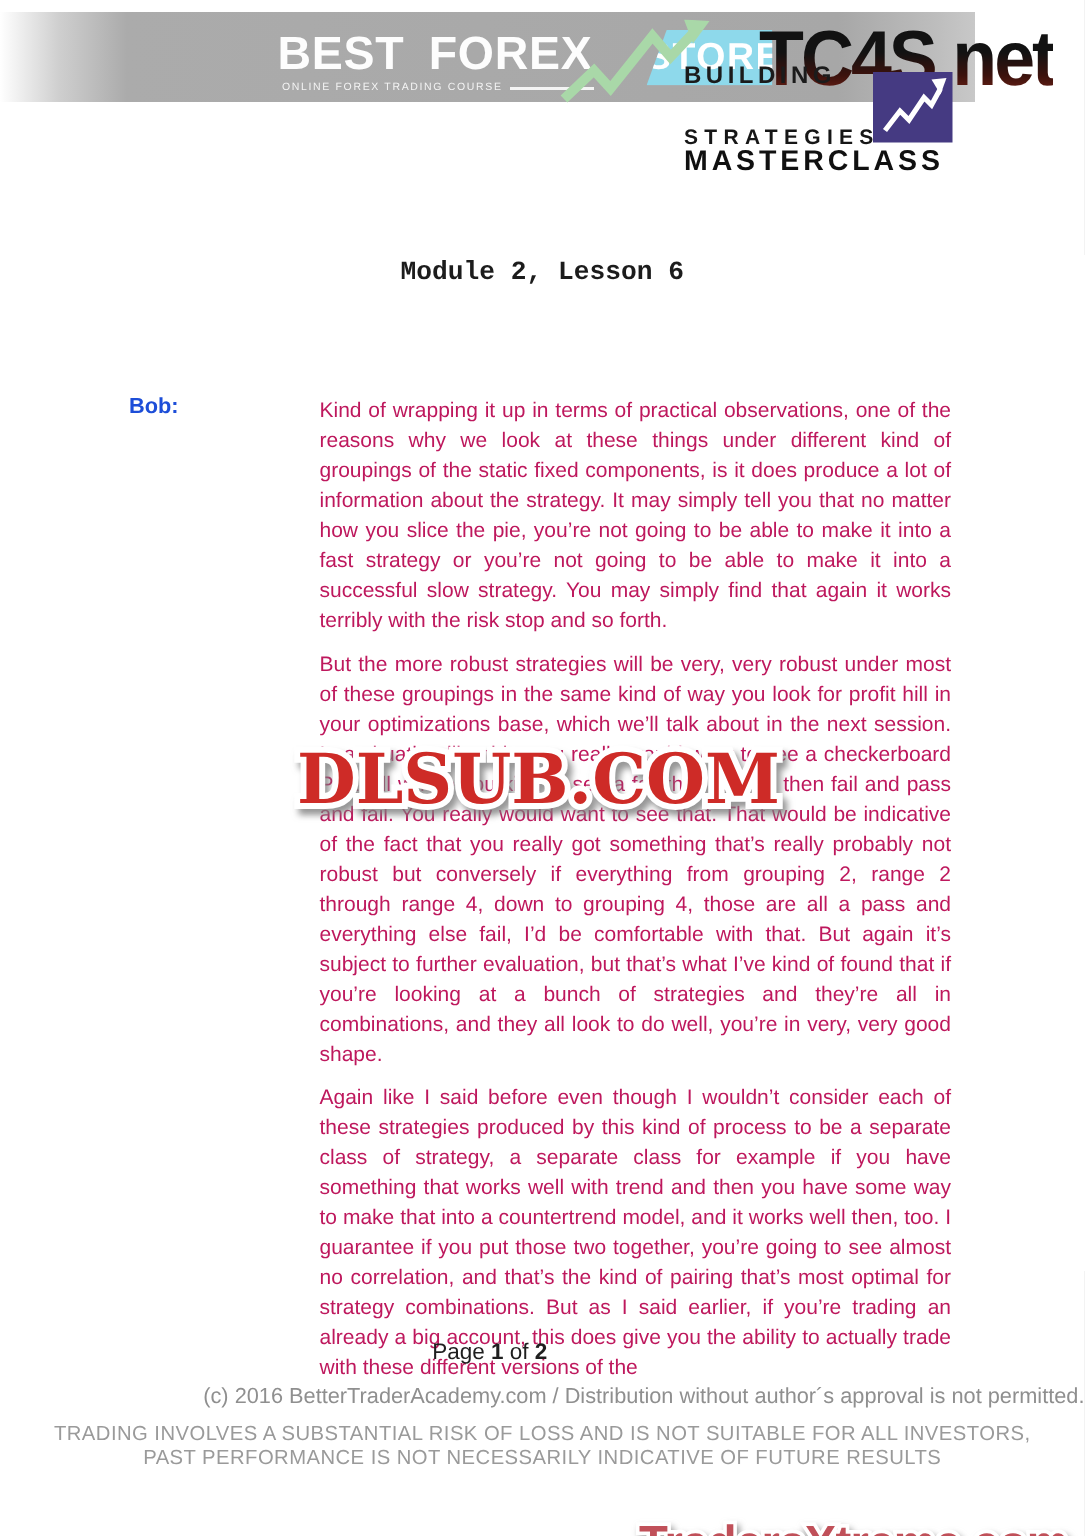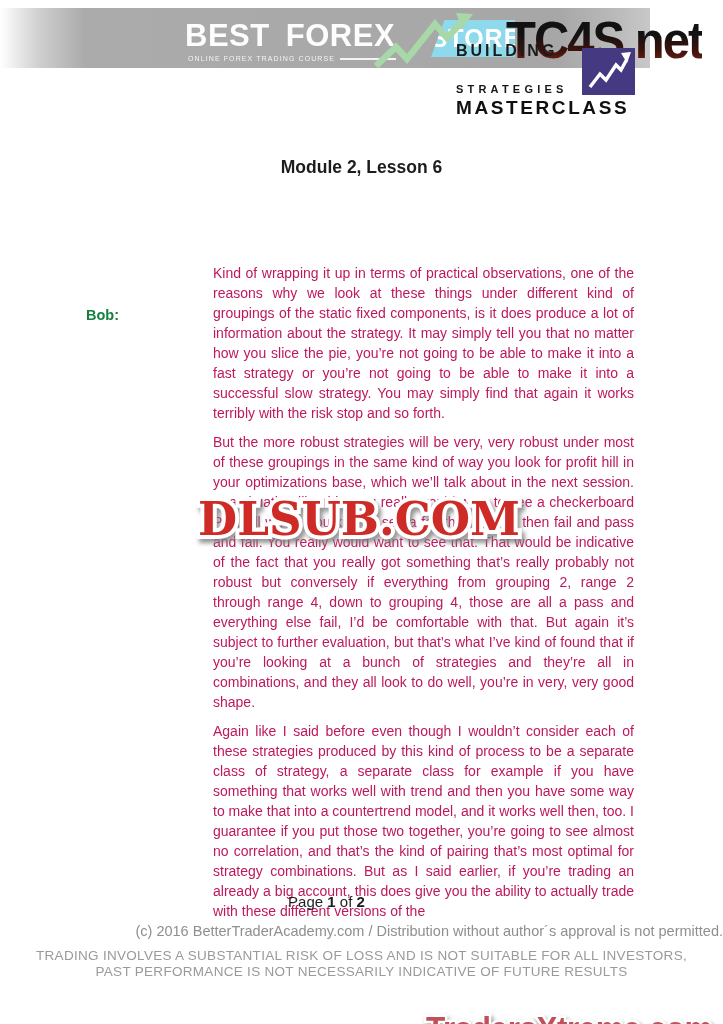--- a/index.html
+++ b/index.html
@@ -21,32 +21,32 @@
   .zigzag{position:absolute;left:340px;top:5px;z-index:3;}
   .tc4s{position:absolute;left:506px;top:2px;font-size:49px;font-weight:bold;letter-spacing:-2px;
     transform:scaleY(1.06);transform-origin:top left;
     background-image:linear-gradient(180deg,#121212 42%,#3c120d 68%,#8c2a1c 100%);
     -webkit-background-clip:text;background-clip:text;color:transparent;z-index:4;}
 
   
   .brs{position:absolute;left:456px;top:42px;width:195px;height:78px;z-index:5;}
   .brs-building{position:absolute;left:0;top:0;font-size:16px;font-weight:bold;letter-spacing:3px;color:#1b1b1b;}
   .brs-robust{position:absolute;left:0;top:14px;font-size:25px;font-weight:bold;letter-spacing:1px;color:#3c3181;}
-  .brs-strategies{position:absolute;left:0;top:41px;font-size:11px;font-weight:600;letter-spacing:4.2px;color:#161616;}
+  .brs-strategies{position:absolute;left:0;top:41px;font-size:14px;font-weight:600;letter-spacing:4.2px;color:#161616;}
   .brs-masterclass{position:absolute;left:0;top:55px;font-size:19px;font-weight:bold;letter-spacing:2.6px;color:#101010;}
   .brs-square{position:absolute;left:126px;top:6px;width:53px;height:47px;background:#453a82;}
 
   
   .title1,.title2{position:absolute;left:0;width:723px;text-align:center;
     font-size:17.5px;font-weight:bold;color:#1c1c1c;}
-  .title1{top:157px;}
+  .title1{top:172px;font-family:Liberation Mono, monospace;}
   .title2{top:198px;}
 
   
-  .speaker{position:absolute;left:86px;top:263px;font-size:14.5px;font-weight:bold;color:#15803d;margin-top:44px;}
+  .speaker{position:absolute;left:86px;top:263px;font-size:14.5px;font-weight:bold;color:#1d4ed8;}
   .body-col{position:absolute;left:213px;top:263px;width:421px;}
   .body-col p{margin:0 0 9px 0;text-align:justify;font-size:14px;line-height:20px;color:#be185d;}
 
   
   .dlsub{position:absolute;left:189px;top:492px;z-index:10;}
   .dlsub text{font-family:"DejaVu Serif",serif;font-weight:bold;font-size:46px;
     fill:#ce2b27;stroke:#ffffff;stroke-width:8px;paint-order:stroke;}
   .dlsub svg{filter:drop-shadow(3px 4px 2px rgba(125,125,125,.8));}
 
   .traders{position:absolute;left:418px;top:972px;z-index:10;margin-top:32px;}

